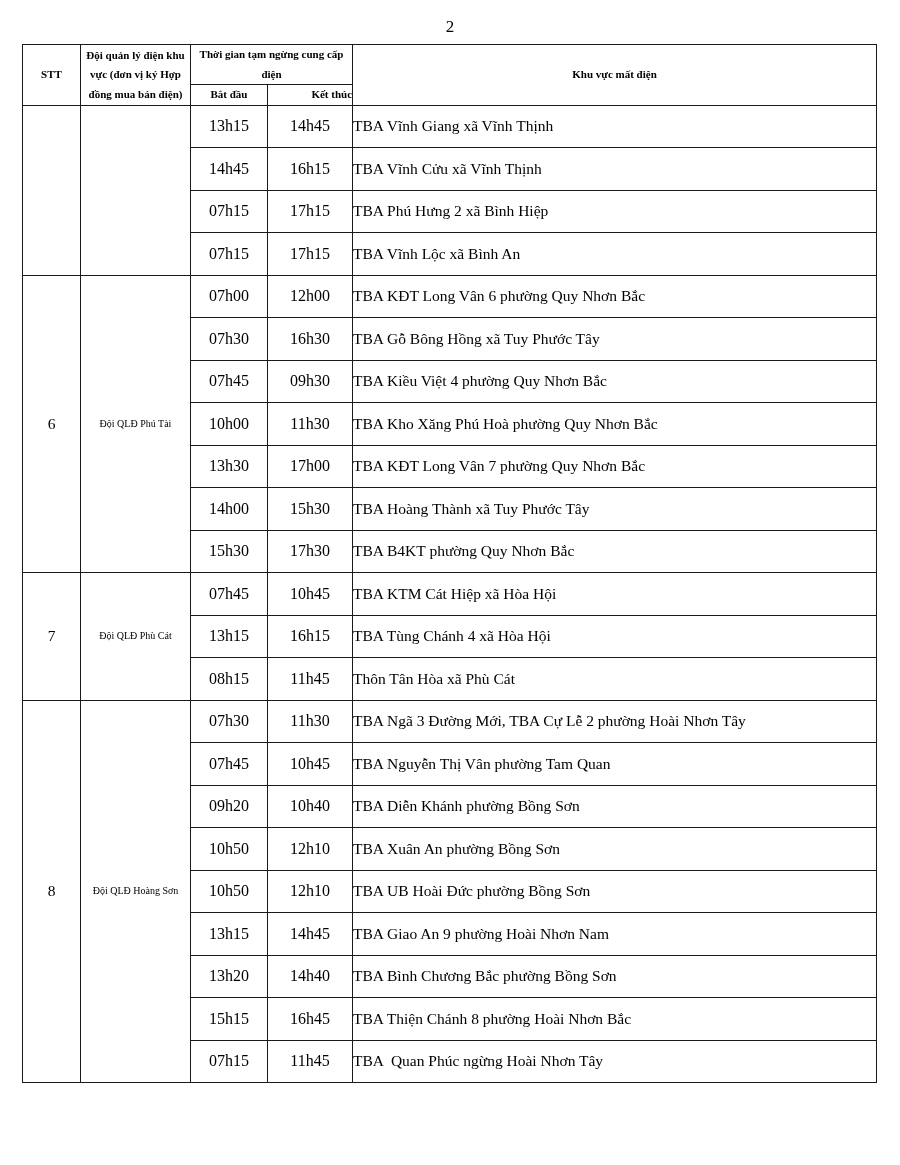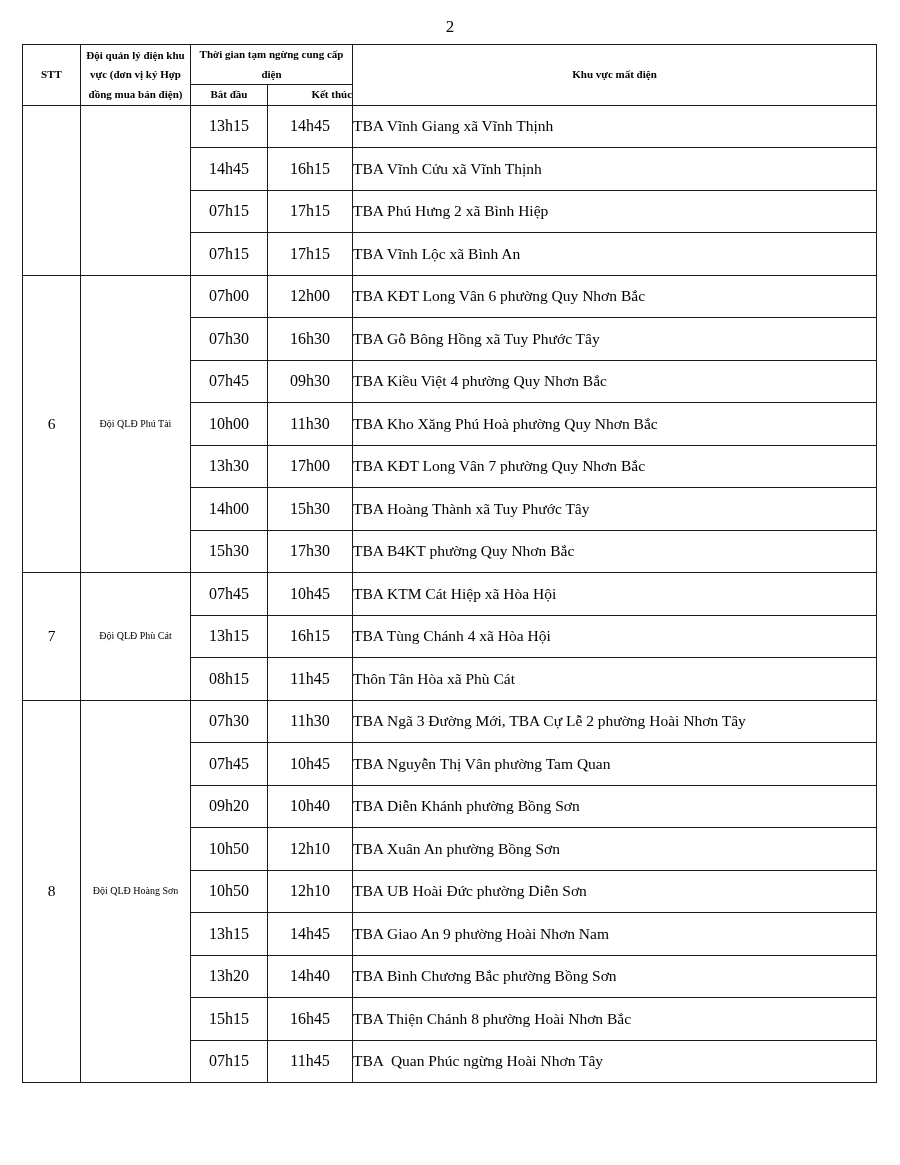--- a/index.html
+++ b/index.html
@@ -209,21 +209,21 @@
             <td class="area">TBA Diễn Khánh phường Bồng Sơn</td>
           </tr>
           <tr class="data-row">
             <td class="time time-start">10h50</td>
             <td class="time time-end">12h10</td>
             <td class="area">TBA Xuân An phường Bồng Sơn</td>
           </tr>
           <tr class="data-row">
             <td class="time time-start">10h50</td>
             <td class="time time-end">12h10</td>
-            <td class="area">TBA UB Hoài Đức phường Diễn Sơn</td>
+            <td class="area">TBA UB Hoài Đức phường Bồng Sơn</td>
           </tr>
           <tr class="data-row">
             <td class="time time-start">13h15</td>
             <td class="time time-end">14h45</td>
             <td class="area">TBA Giao An 9 phường Hoài Nhơn Nam</td>
           </tr>
           <tr class="data-row">
             <td class="time time-start">13h20</td>
             <td class="time time-end">14h40</td>
             <td class="area">TBA Bình Chương Bắc phường Bồng Sơn</td>

